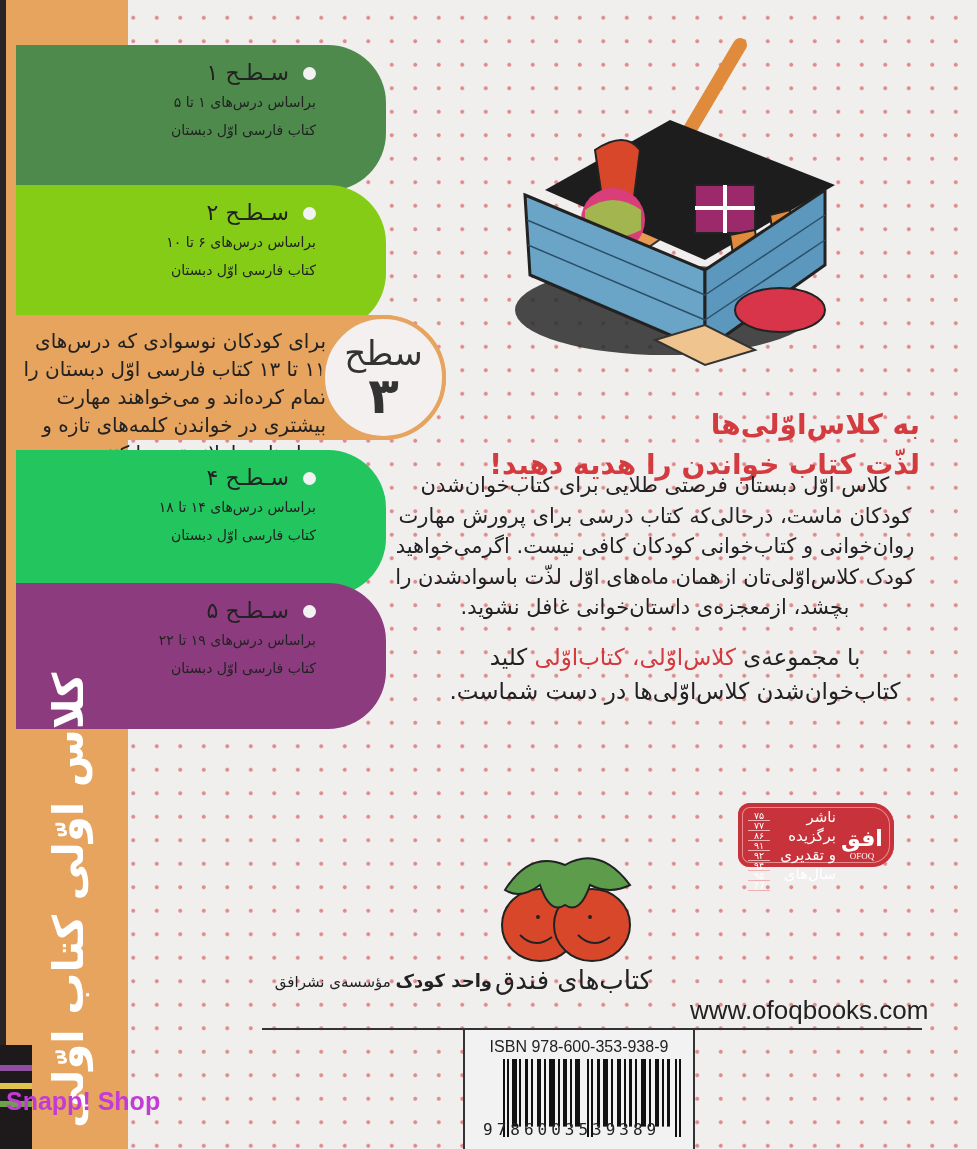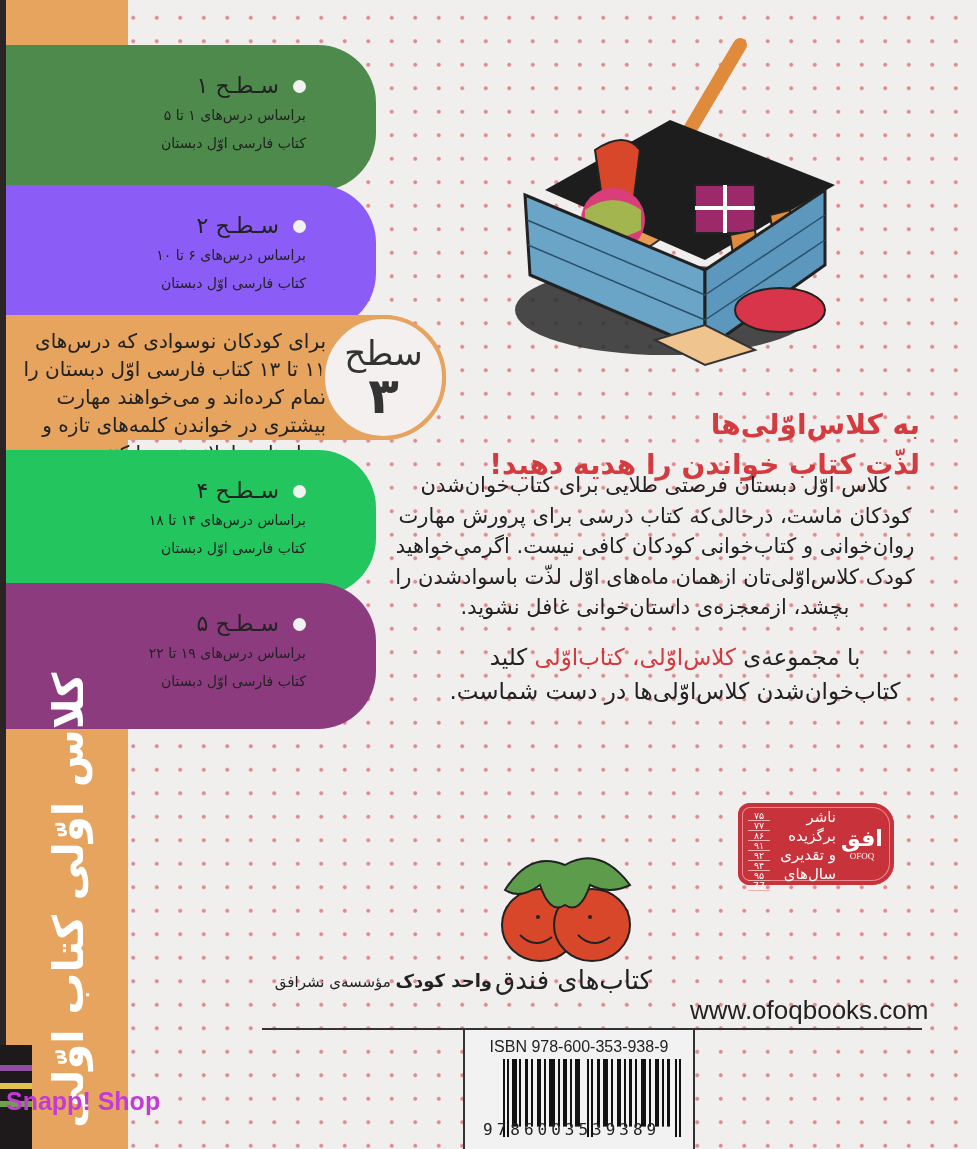--- a/index.html
+++ b/index.html
@@ -20,23 +20,23 @@
   }
   .spine-title span {
     display:block; transform: rotate(-90deg); white-space:nowrap;
     color:#fff; font-size:42px; font-weight:bold; letter-spacing:1px;
   }
   .stripes { position:absolute; left:0; top:1045px; width:32px; height:104px; background:#1e1a1c; }
   .stripes i { position:absolute; left:0; width:32px; height:6px; display:block; }
   .snapp { position:absolute; left:6px; top:1090px; color:#c23bd6; font-weight:bold; font-size:25px; line-height:23px; font-family:"Liberation Sans", sans-serif; }
 
   .tab {
-    position:absolute; left:6px; height:146px; width:370px;
+    position:absolute; left:16px; height:146px; width:370px;
     border-radius: 0 58px 58px 0; direction:rtl; text-align:right;
-    box-sizing:border-box; padding:26px 70px 0 0;
+    box-sizing:border-box; padding:13px 70px 0 0;
   }
   .tab .h { font-size:22px; line-height:30px; display:flex; align-items:center; gap:8px; }
   .tab .h b.dot { width:13px; height:13px; background:#f2f2f2; border-radius:50%; display:inline-block; margin-left:6px; }
   .tab .l { font-size:14px; line-height:28px; }
 
   .level3 {
     position:absolute; left:6px; top:315px; width:440px; height:125px;
     background:#e6a45e; border-radius:0 62px 62px 0;
     direction:rtl; text-align:right; box-sizing:border-box; padding:12px 120px 0 10px;
     font-size:20px; line-height:28px;
@@ -60,21 +60,21 @@
     position:absolute; left:395px; top:470px; width:520px; direction:rtl; text-align:center;
     font-size:21px; line-height:30.5px; color:#222;
   }
   .tagline {
     position:absolute; left:440px; top:640px; width:470px; direction:rtl; text-align:center;
     font-size:23px; line-height:34px; color:#222;
   }
   .tagline .hl { color:#d33b3f; }
 
   .award {
-    position:absolute; left:738px; top:803px; width:156px; height:82px;
+    position:absolute; left:738px; top:803px; width:156px; height:64px;
     background:#c8323a; border-radius:12px 22px 22px 12px;
     box-shadow: inset 0 0 0 4px #c8323a, inset 0 0 0 5px #e88a8f;
   }
   .award .years { position:absolute; left:10px; top:8px; width:22px; color:#fff; font-size:9.5px; line-height:9px; text-align:center; }
   .award .years div { border-bottom:1px solid #f3b0b3; }
   .award .txt { position:absolute; left:32px; top:5px; width:66px; color:#fff; direction:rtl; text-align:right; font-size:15px; line-height:19px; }
   .award .logo { position:absolute; right:10px; top:24px; width:44px; text-align:center; color:#fff; }
   .award .logo .fa { font-size:22px; font-weight:bold; line-height:24px; }
   .award .logo .en { font-size:9px; line-height:10px; font-family:"Liberation Serif", serif; }
 
@@ -101,21 +101,21 @@
 
 <div class="tab" style="top:45px; background:#4e8a4c;">
   <div class="h">
       <b class="dot"></b>
       <span>سـطـح ۱</span>
     </div>
   <div class="l">براساس درس‌های ۱ تا ۵</div>
   <div class="l">کتاب فارسی اوّل دبستان</div>
 </div>
 
-<div class="tab" style="top:185px; background:#8b5cf6;">
+<div class="tab" style="top:185px; background:#84cc16;">
   <div class="h">
       <b class="dot"></b>
       <span>سـطـح ۲</span>
     </div>
   <div class="l">براساس درس‌های ۶ تا ۱۰</div>
   <div class="l">کتاب فارسی اوّل دبستان</div>
 </div>
 
 <div class="level3">
   <div>برای کودکان نوسوادی که درس‌های ۱۱ تا ۱۳ کتاب فارسی اوّل دبستان را تمام کرده‌اند و می‌خواهند مهارت بیشتری در خواندن کلمه‌های تازه و جمله‌های طولانی‌تر پیدا کنند.</div>

